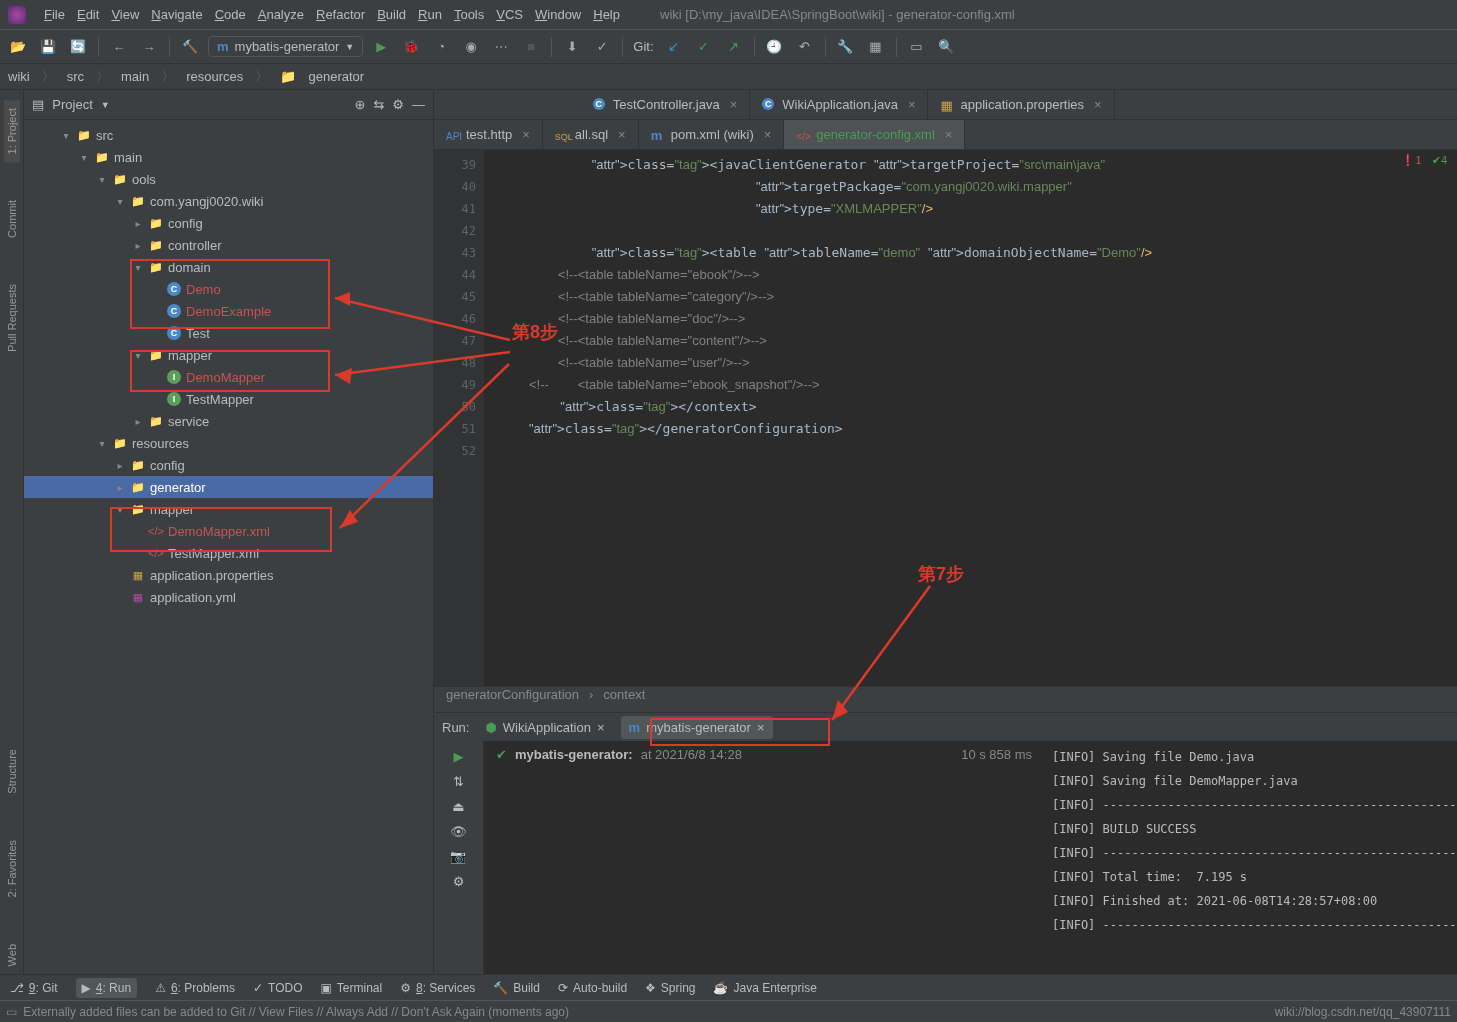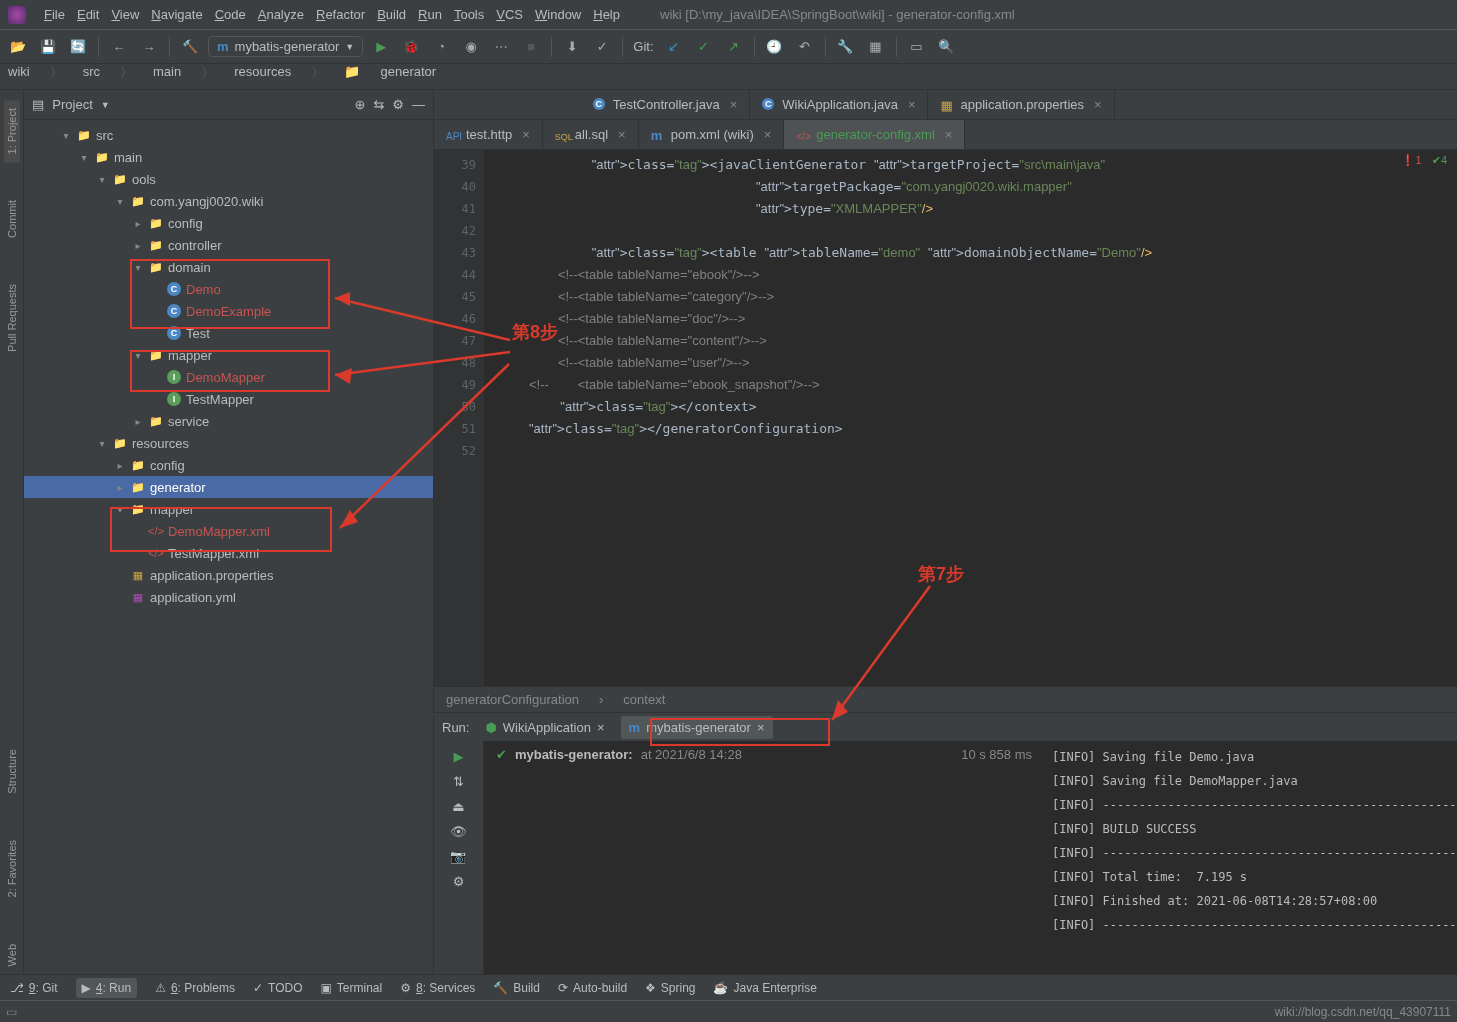--- a/index.html
+++ b/index.html
@@ -10,21 +10,21 @@
 #menubar .logo { width:18px; height:18px; background:radial-gradient(circle,#a349a4,#5b2c6f); border-radius:3px; margin-right:8px; }
 #menubar .mitem { padding:2px 6px; cursor:pointer; }
 #menubar .mitem u { text-decoration:underline; }
 #menubar .title { margin-left:30px; color:#888; }
 
 #toolbar { height:34px; background:#3c3f41; display:flex; align-items:center; padding:0 6px; gap:6px; border-bottom:1px solid #323232; }
 #toolbar .tbtn { width:24px; height:24px; display:flex; align-items:center; justify-content:center; color:#aaa; cursor:pointer; border-radius:3px; }
 #toolbar .sep { width:1px; height:20px; background:#555; margin:0 2px; }
 #toolbar .runcfg { display:flex; align-items:center; gap:6px; background:#3c3f41; border:1px solid #555; border-radius:4px; padding:2px 8px; }
 
-#nav { height:26px; background:#3c3f41; display:flex; align-items:flex-start; padding:0 8px; gap:20px; color:#bbb; border-bottom:1px solid #323232; }
+#nav { height:26px; background:#3c3f41; display:flex; align-items:center; padding:0 8px; gap:12px; color:#bbb; border-bottom:1px solid #323232; }
 #nav .chev { color:#666; }
 
 #main { display:flex; height:calc(100% - 30px - 34px - 26px - 26px - 22px); }
 #left-tool { width:24px; background:#3c3f41; border-right:1px solid #323232; display:flex; flex-direction:column; align-items:center; gap:30px; padding-top:10px; }
 #left-tool .vtab { writing-mode:vertical-rl; transform:rotate(180deg); font-size:11px; color:#999; cursor:pointer; padding:8px 2px; }
 #left-tool .vtab.sel { background:#4b4b4b; }
 
 #project { width:410px; background:#3c3f41; border-right:1px solid #323232; display:flex; flex-direction:column; }
 #project .hdr { height:30px; display:flex; align-items:center; padding:0 8px; gap:8px; border-bottom:1px solid #323232; }
 #project .hdr .flex { flex:1; }
@@ -43,21 +43,21 @@
 #tabrow1,#tabrow2 { height:30px; display:flex; background:#3c3f41; border-bottom:1px solid #323232; }
 .etab { display:flex; align-items:center; gap:6px; padding:0 12px; color:#bbb; cursor:pointer; border-right:1px solid #323232; min-width:0; }
 .etab.active2 { background:#4e5254; color:#499c54; }
 .etab .tico { width:14px; height:14px; }
 .etab .x { color:#888; margin-left:4px; }
 #code { flex:1; display:flex; overflow:hidden; position:relative;gap:45px; }
 #gutter { width:50px; background:#313335; color:#606366; text-align:right; padding:4px 8px 4px 0; font-family:Consolas,monospace; font-size:12px; line-height:22px; }
 #codebody { flex:1; font-family:Consolas,monospace; font-size:13px; line-height:22px; padding:4px 0; color:#a9b7c6; white-space:pre; overflow:auto; }
 #codebody .tag{color:#e8bf6a;} #codebody .str{color:#6a8759;} #codebody .cmt{color:#808080;}
 #code-warn { position:absolute; top:4px; right:10px; font-size:11px; display:flex; gap:10px; }
-#crumbs { height:26px; background:#3c3f41; display:flex; align-items:center; padding:0 12px; gap:20px; color:#888; border-top:1px solid #323232; }
+#crumbs { height:26px; background:#3c3f41; display:flex; padding:0 12px; gap:10px; color:#888; border-top:1px solid #323232; }
 
 #run-panel { height:262px; background:#2b2b2b; border-top:1px solid #323232; display:flex; flex-direction:column; }
 #run-hdr { height:28px; display:flex; align-items:center; background:#3c3f41; padding:0 8px; gap:8px; }
 #run-hdr .rtab { display:flex; align-items:center; gap:6px; padding:4px 8px; border-radius:3px; cursor:pointer; }
 #run-hdr .rtab.active { background:#515658; }
 #run-body { flex:1; display:flex; }
 #run-left { width:50px; background:#3c3f41; display:flex; flex-direction:column; align-items:center; gap:10px; padding-top:8px; border-right:1px solid #323232; }
 #run-mid { width:560px; padding:6px 12px; color:#bbb; font-size:13px; }
 #run-out { flex:1; background:#2b2b2b; font-family:Consolas,monospace; font-size:12px; line-height:24px; color:#bbb; padding:4px 8px; white-space:pre; overflow:hidden; }
 
@@ -450,20 +450,21 @@
       <span>Spring</span>
     </div>
     <div class="bitem">
       <span>☕</span>
       <span>Java Enterprise</span>
     </div>
   </div>
 
 <div id="statusbar">
   <span>▭</span>
+  <span style="margin-left:6px">Externally added files can be added to Git // View Files // Always Add // Don't Ask Again (moments ago)</span>
   <span class="flex"></span>
   <span>wiki://blog.csdn.net/qq_43907111</span>
 </div>
 
 <div class="redbox" style="left:130px; top:259px; width:200px; height:70px"></div>
 <div class="redbox" style="left:130px; top:350px; width:200px; height:42px"></div>
 <div class="redbox" style="left:110px; top:507px; width:222px; height:45px"></div>
 <div class="redbox" style="left:650px; top:718px; width:180px; height:28px"></div>
 <div class="redlbl" style="left:512px; top:320px">第8步</div>
 <div class="redlbl" style="left:918px; top:562px">第7步</div>

